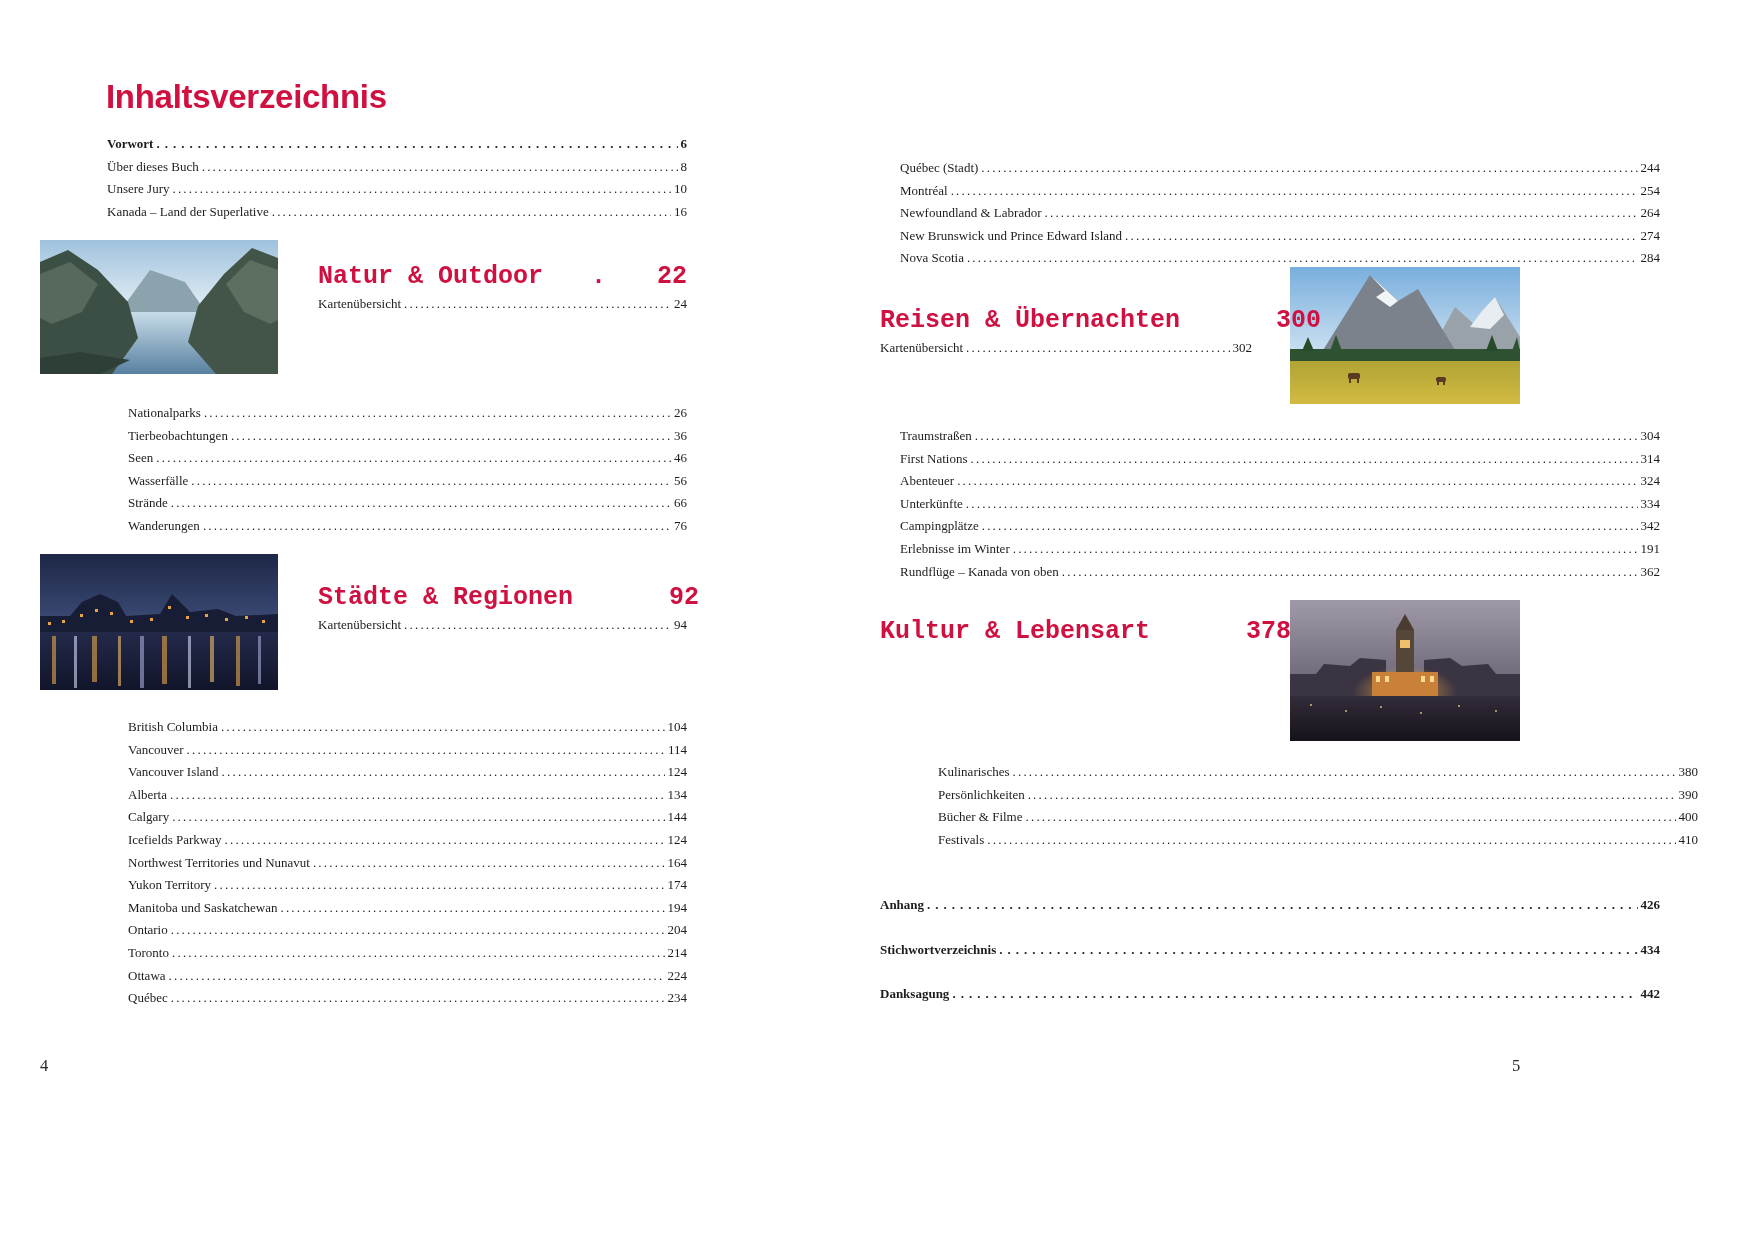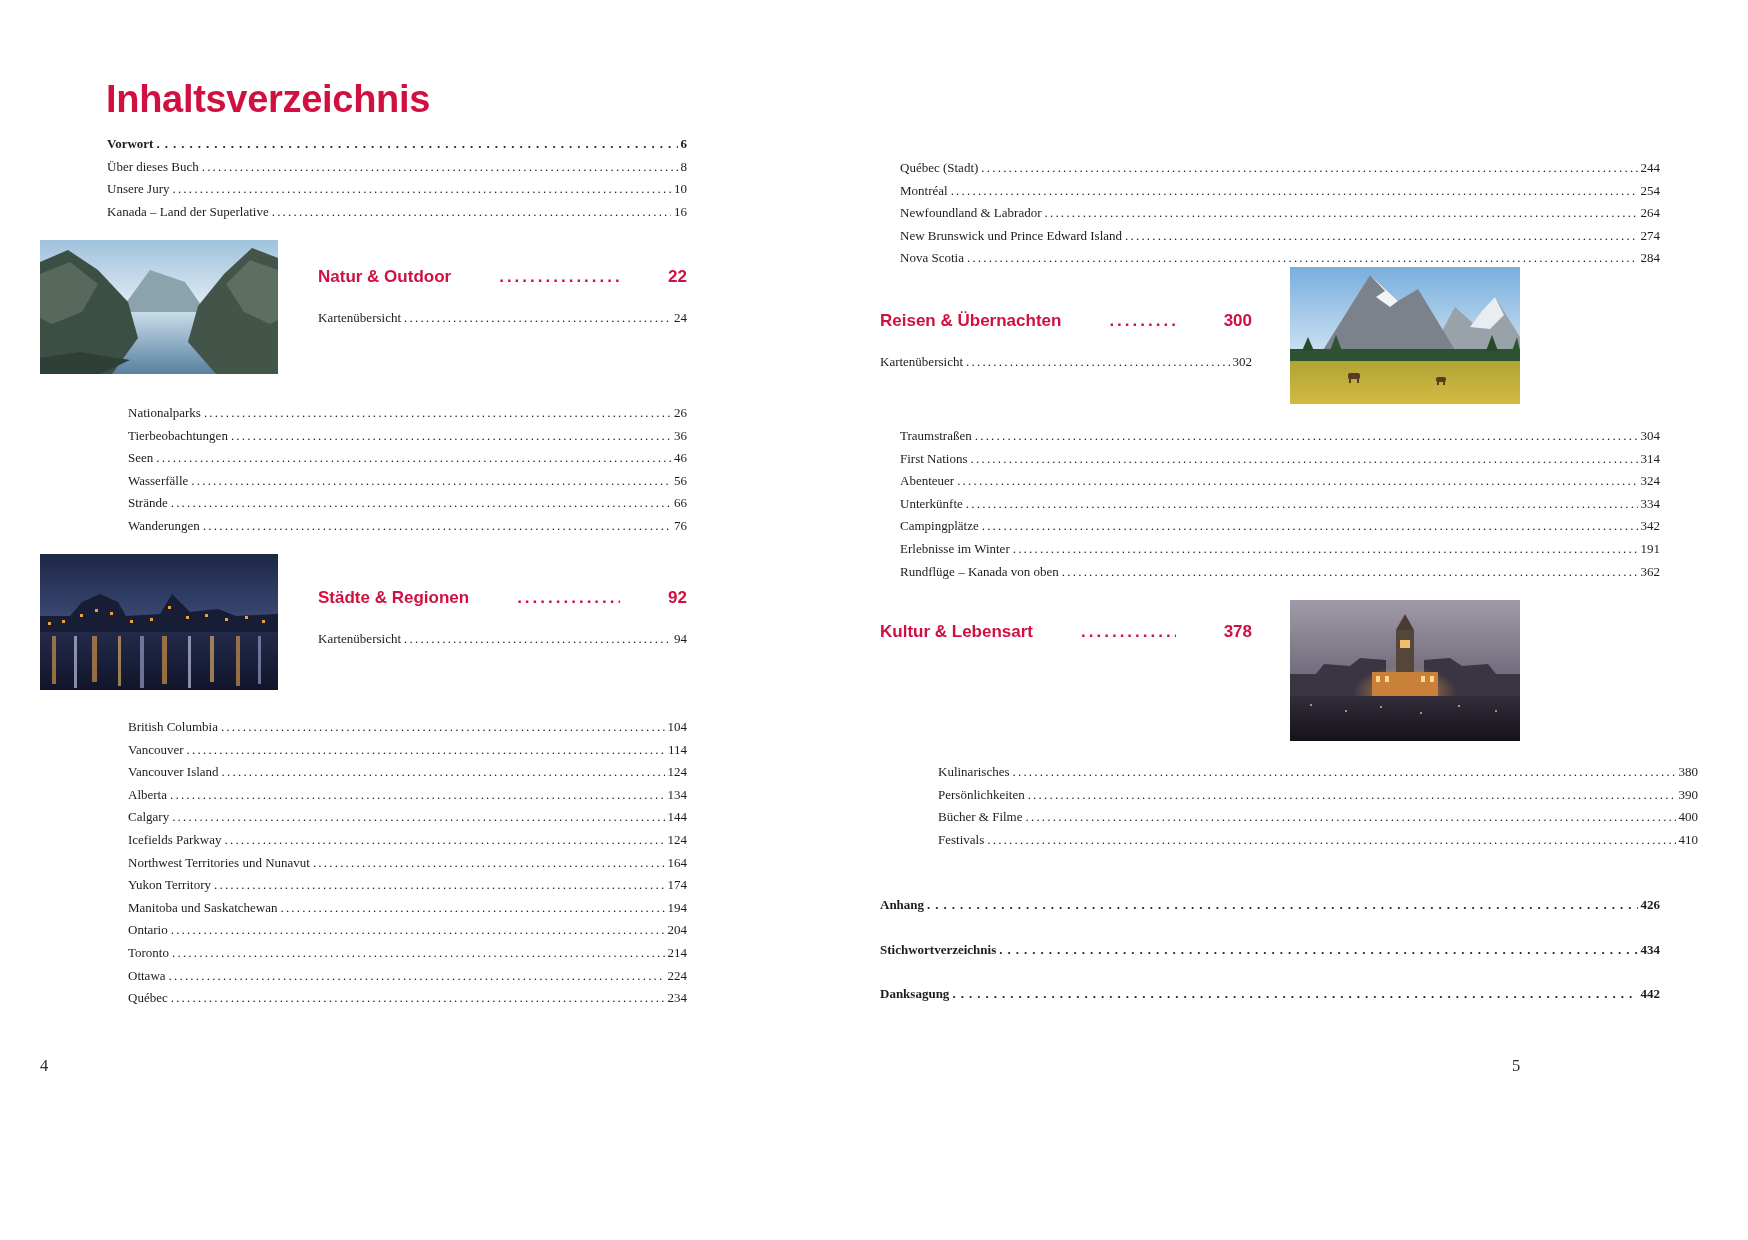--- a/index.html
+++ b/index.html
@@ -3,40 +3,40 @@
 <meta charset="utf-8">
 <title>Inhaltsverzeichnis</title>
 <style>
   :root{ --red:#cf1040; --ink:#1c1c1c; }
   html,body{margin:0;padding:0;background:#ffffff;}
   .spread{position:relative;width:1748px;height:1240px;background:#fff;overflow:hidden;
           font-family:"Liberation Serif","DejaVu Serif",serif;color:var(--ink);}
   .abs{position:absolute;}
 
   .main-title{font-family:"Liberation Sans","DejaVu Sans",sans-serif;font-weight:bold;
-              font-size:38px;color:var(--red);letter-spacing:-0.3px;}
+              font-size:33px;color:var(--red);letter-spacing:-0.3px;}
 
   
   .toc-row{display:flex;align-items:baseline;height:22.6px;line-height:22.6px;font-size:13px;}
   .toc-row .lbl{white-space:nowrap;}
   .toc-row .dots{flex:1 1 auto;overflow:hidden;white-space:nowrap;margin:0 3px;}
   .toc-row .dots::after{content:"........................................................................................................................................................................................";letter-spacing:2.2px;}
   .toc-row .pg{white-space:nowrap;}
   .toc-row.bold{font-weight:bold;}
   .toc-row.bold .dots::after{letter-spacing:5px;}
   .spaced{display:flex;flex-direction:column;gap:22px;}
 
   
-  .sec-head{display:flex;align-items:baseline;font-family:Liberation Sans, sans-serif;
-            font-weight:bold;font-size:17px;line-height:26px;color:var(--red);gap:46px;}
+  .sec-head{display:flex;align-items:baseline;font-family:Liberation Mono, monospace;
+            font-weight:bold;font-size:25px;line-height:26px;color:var(--red);gap:46px;}
   .sec-head .lbl{white-space:nowrap;}
   .sec-head .dots{flex:1 1 auto;overflow:hidden;white-space:nowrap;margin:0 2px;}
   .sec-head .dots::after{content:"................................................................................................";letter-spacing:3px;}
   .sec-head .pg{white-space:nowrap;}
-  .map-row{margin-top:17px;}
+  .map-row{margin-top:3px;}
 
   .photo{display:block;}
   .pagenum{font-size:16.5px;color:#2a2a2a;}
 </style>
 </head>
 <body>
 
 <div class="spread">
 
   <h1 class="abs main-title" style="left:106px;top:78px;margin:0;">Inhaltsverzeichnis</h1>

